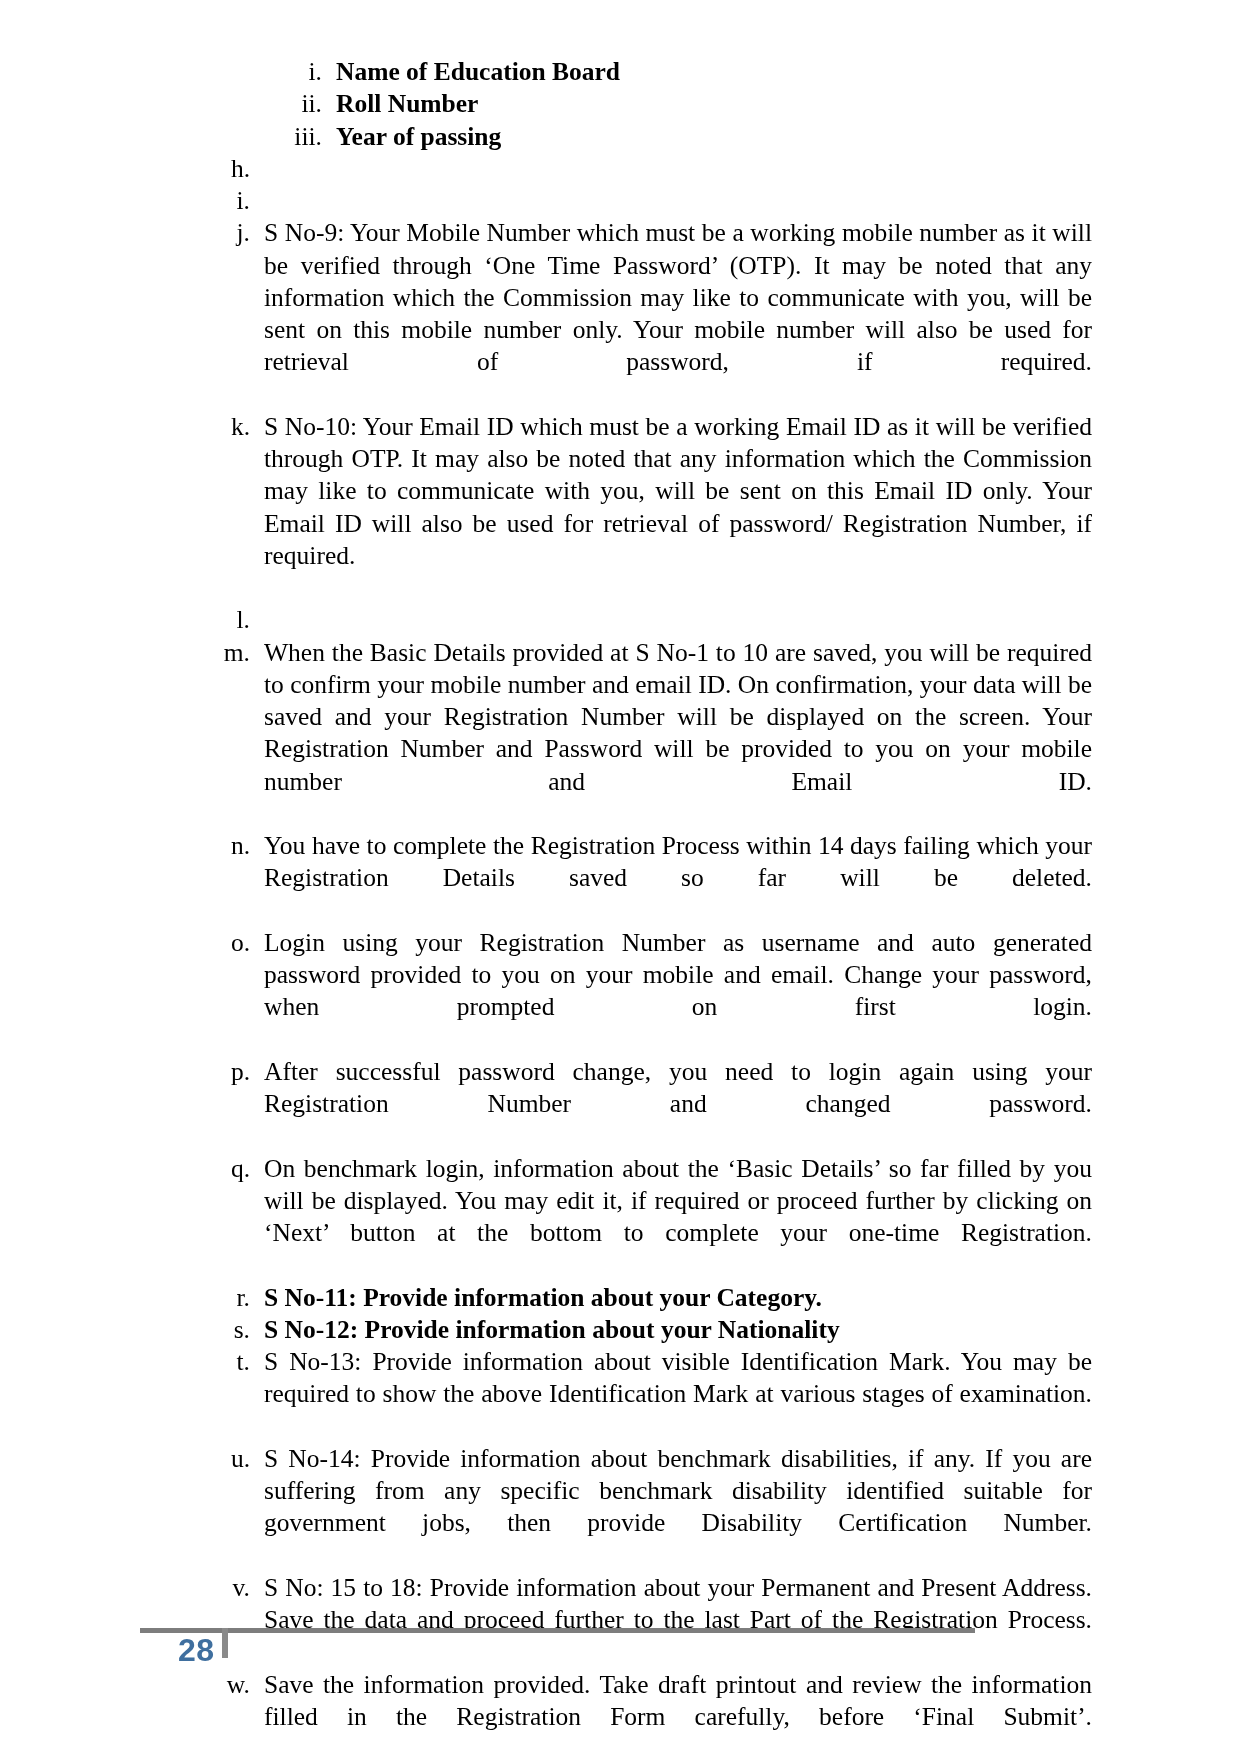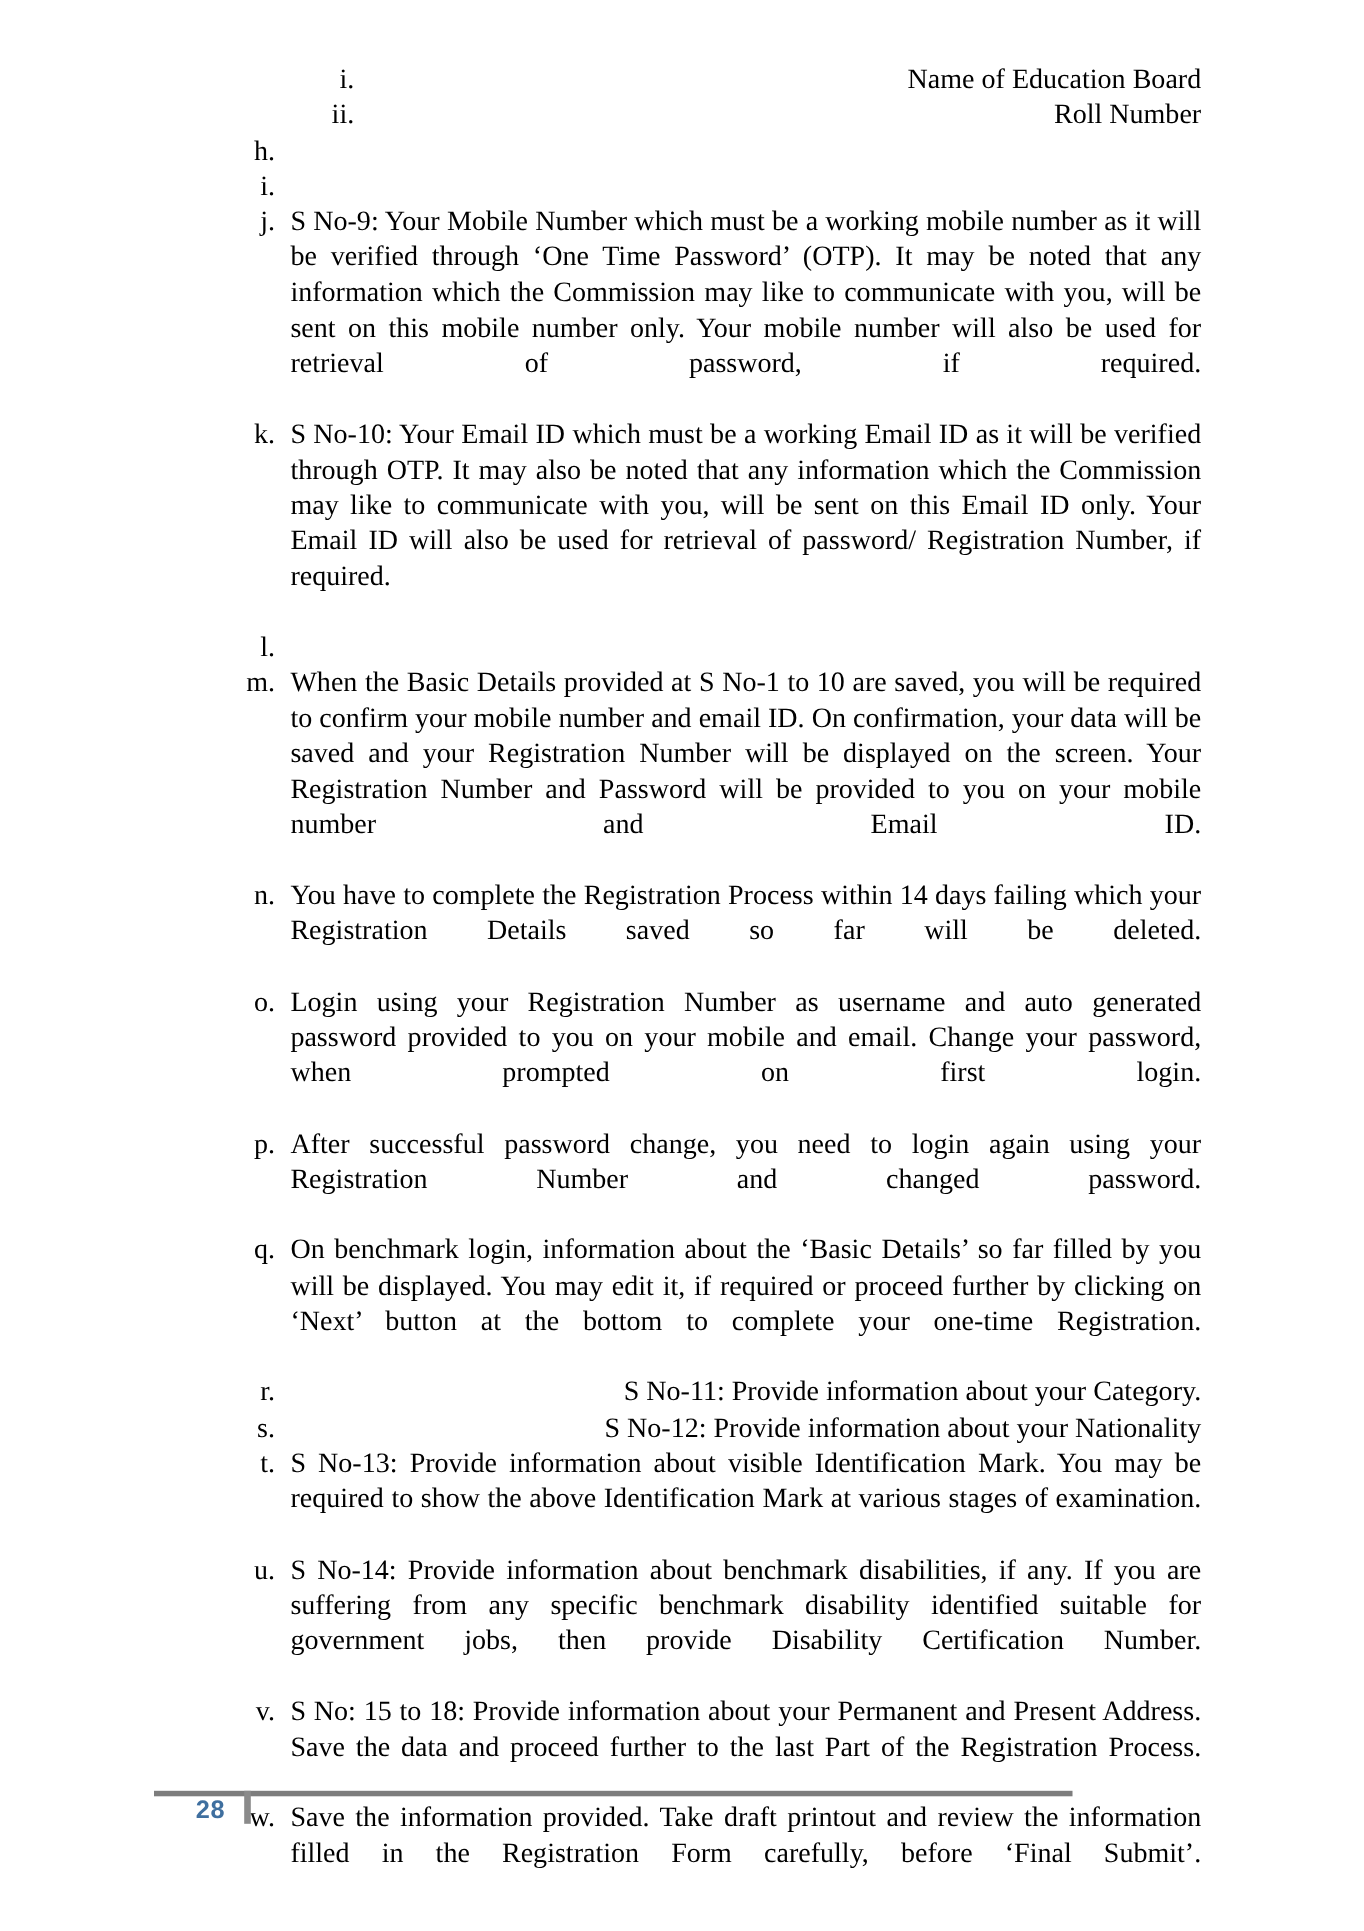--- a/index.html
+++ b/index.html
@@ -48,21 +48,22 @@
     text-justify: inter-word;
     hyphens: none;
   }
   
   .body-text::after {
     content: "";
     display: inline-block;
     width: 100%;
   }
   .body-text.nojustify {
-    text-align: right;
+    text-align: left;
+    font-weight: bold;
   }
   .body-text.nojustify::after { content: none; }
 
   
   .row.roman {
     padding-left: 136px;
   }
   .row.roman .marker {
     flex-basis: 38px;
     margin-right: 14px;
@@ -98,21 +99,21 @@
     left: 222px;
     top: 0px;
     width: 6px;
     height: 30px;
     background: #8a8a8a;
   }
   .footer-pageno {
     position: absolute;
     left: 178px;
     top: 4px;
-    font-size: 23px;
+    font-size: 32px;
     font-weight: bold;
     color: #3f6f9f;
     font-family: "Liberation Sans", sans-serif;
     letter-spacing: 0.5px;
   }
 </style>
 </head>
 <body>
 
 <div class="page">
@@ -120,20 +121,24 @@
   <div class="content">
 
     <div>
       <div class="row roman">
         <span class="marker">i.</span>
         <span class="body-text nojustify">Name of Education Board</span>
       </div>
       <div class="row roman">
         <span class="marker">ii.</span>
         <span class="body-text nojustify">Roll Number</span>
+      </div>
+      <div class="row roman">
+        <span class="marker">iii.</span>
+        <span class="body-text nojustify">Year of passing</span>
       </div>
     </div>
 
     <div>
 
       <div class="row letter">
         <span class="marker">h.</span>
       </div>
 
       <div class="row letter">

